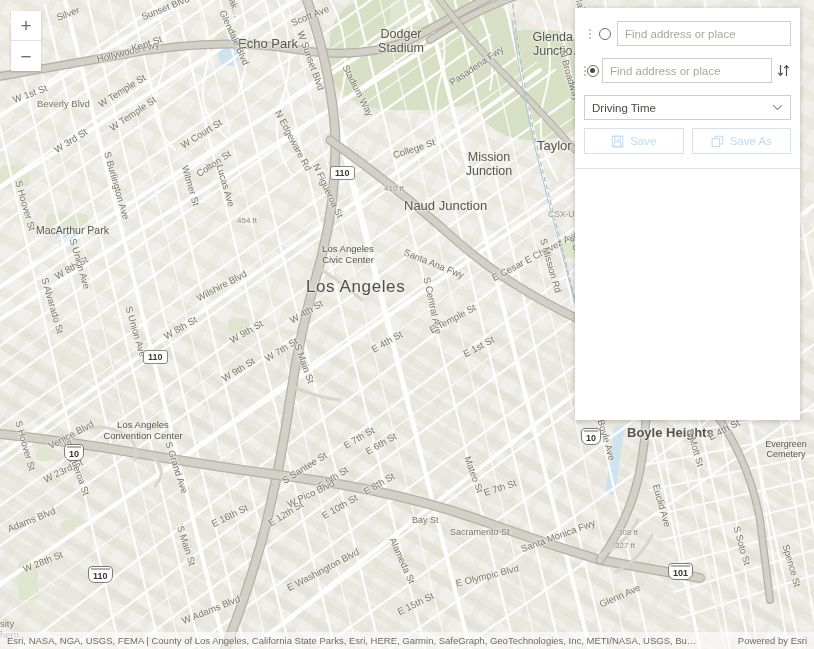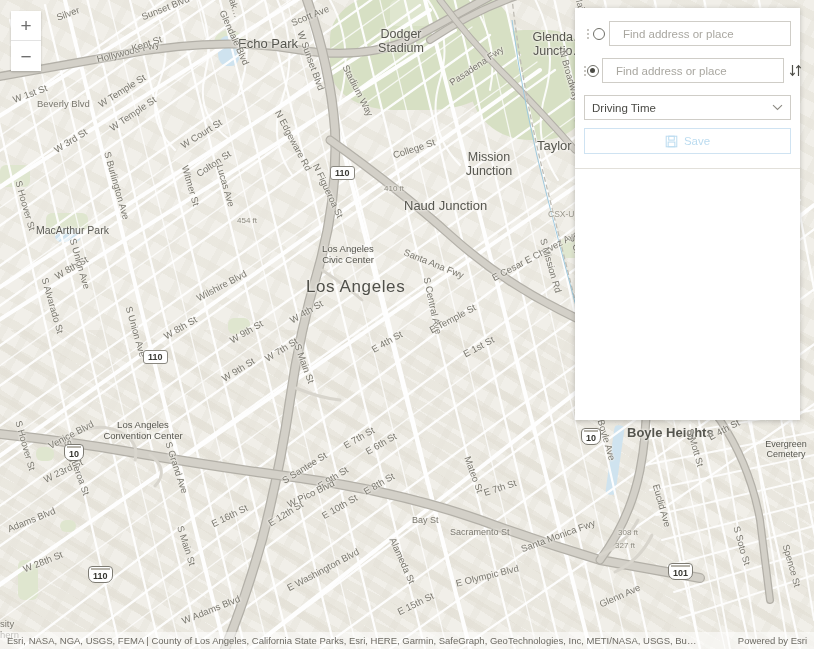--- a/index.html
+++ b/index.html
@@ -98,21 +98,21 @@
     width:12px; height:12px; border:1.6px solid #6f6f68; border-radius:50%;
     display:block; position:relative;
   }
   .ring.filled::after {
     content:''; position:absolute; left:2px; top:2px; width:5px; height:5px;
     background:#4a4a44; border-radius:50%;
   }
   .stop-input {
     flex:1; height:25px; border:1px solid #cfcdc7; background:#fff;
     font-family:"Liberation Sans", sans-serif; font-size:11.5px; color:#4a4a45;
-    padding:0 13px; outline:none; margin-left:3px;
+    padding:0 7px; outline:none; margin-left:3px;
   }
   .stop-input::placeholder { color:#a9a7a0; }
 
   .swap-btn {
     width:19px; margin-left:4px; display:flex; align-items:center; justify-content:center;
     cursor:pointer; color:#4f4f49;
   }
 
   .select-wrap { position:relative; margin-top:2px; margin-bottom:8px; }
   .select-box {
@@ -505,18 +505,27 @@
       <div class="pbtn">
         <span>
           <svg width="13" height="13" viewBox="0 0 14 14" fill="none" stroke="#bcdcf0" stroke-width="1.1">
             <rect x="1.3" y="1.3" width="11.4" height="11.4"></rect>
             <rect x="4" y="1.3" width="6" height="4.2"></rect>
             <rect x="3.4" y="7.6" width="7.2" height="5.1"></rect>
           </svg>
         </span>
         <span>Save</span>
       </div>
+      <div class="pbtn">
+        <span>
+          <svg width="13" height="13" viewBox="0 0 14 14" fill="none" stroke="#bcdcf0" stroke-width="1.1">
+            <rect x="1.2" y="4" width="8" height="8.5"></rect>
+            <polyline points="4.2,4 4.2,1.4 12.6,1.4 12.6,9.6 9.2,9.6"></polyline>
+          </svg>
+        </span>
+        <span>Save As</span>
+      </div>
     </div>
   </div>
 
   <div class="divider"></div>
 
 </div>
 
 </body></html>

